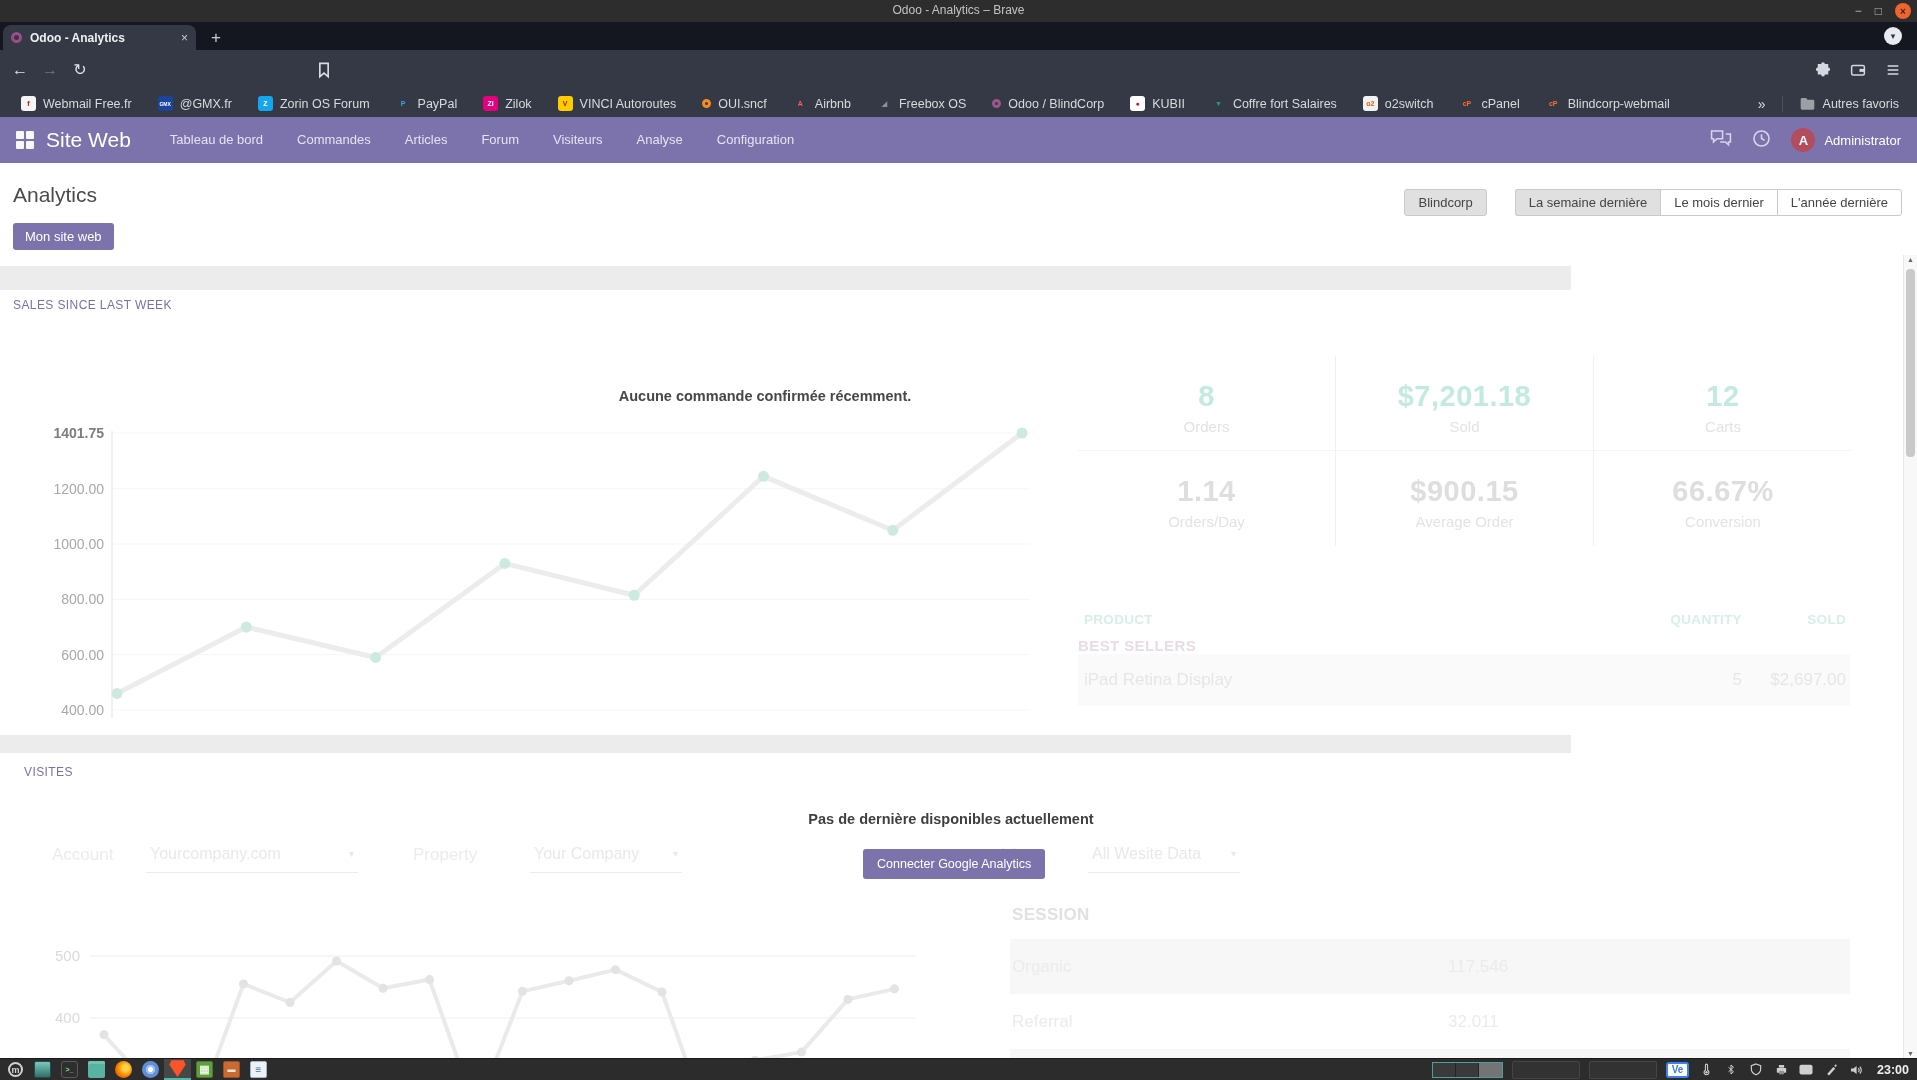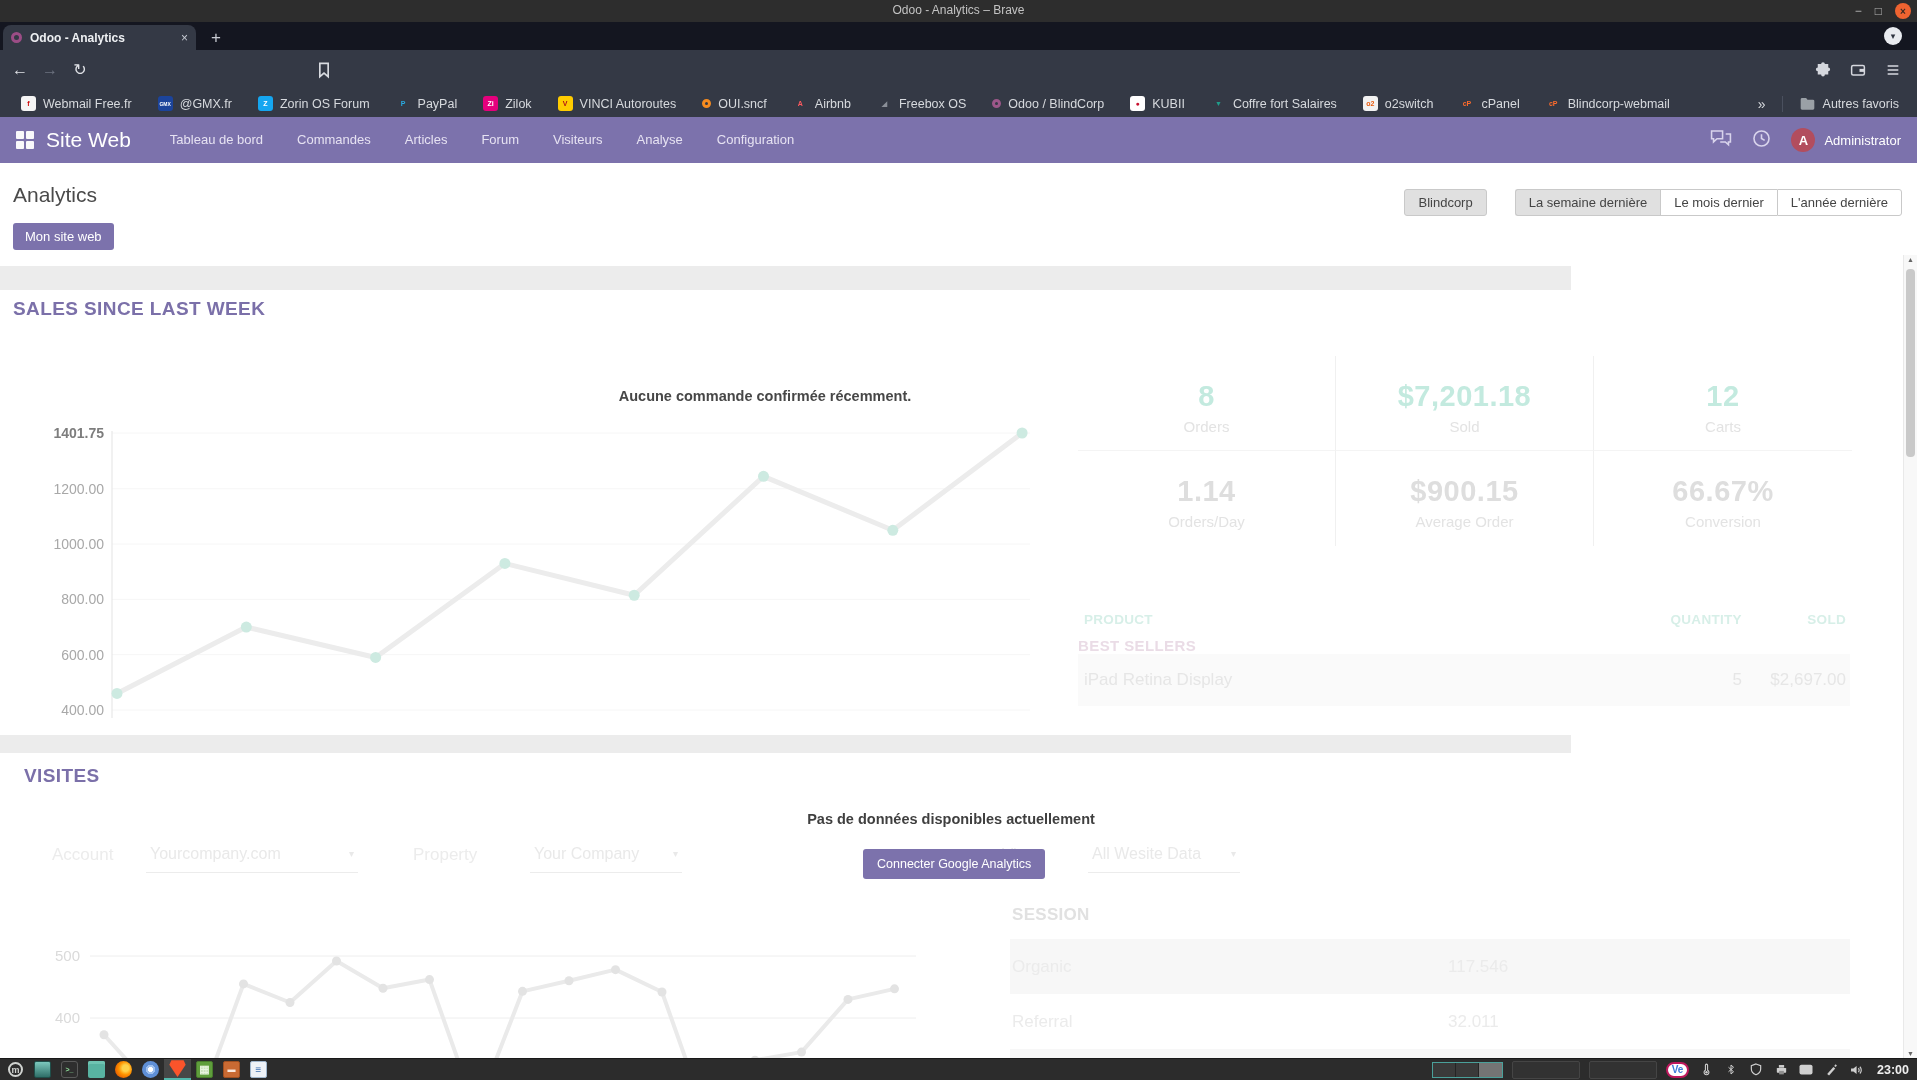--- a/index.html
+++ b/index.html
@@ -83,21 +83,21 @@
     display:flex;align-items:center;}
   #company-btn{background:#e0e0e0;border-radius:3px;margin-right:28px;}
   #range-group{display:flex;}
   #range-group .hbtn{border-right-width:0;}
   #range-group .hbtn:first-child{border-radius:3px 0 0 3px;}
   #range-group .hbtn:last-child{border-right-width:1px;border-radius:0 3px 3px 0;}
   #range-group .hbtn.active{background:#e0e0e0;}
 
   #sales-sec{position:absolute;left:0;top:119px;width:1917px;height:445px;background:#fff;overflow:hidden;}
   #visits-sec{position:absolute;left:0;top:582px;width:1917px;height:313px;background:#fff;overflow:hidden;}
-  .sec-title{position:absolute;font-size:19px;font-weight:bold;color:#7b70a9;letter-spacing:.4px;}
+  .sec-title{position:absolute;font-size:12px;font-weight:normal;color:#7b70a9;letter-spacing:.4px;}
   #sales-title{left:13px;top:8px;}
   #visits-title{left:24px;top:12px;}
   #sales-empty{position:absolute;left:465px;top:98px;width:600px;text-align:center;font-size:14.5px;
     font-weight:bold;color:#474747;}
   #sales-chart{position:absolute;left:42px;top:130px;width:995px;height:300px;}
   #visits-chart{position:absolute;left:40px;top:150px;width:880px;height:163px;}
 
   #stats-grid{position:absolute;left:1078px;top:66px;width:774px;display:grid;
     grid-template-columns:258px 258px 258px;grid-auto-rows:95px;}
   .stat-cell{text-align:center;padding-top:24px;border-right:1px solid #f0f0f0;border-bottom:1px solid #f4f4f4;}
@@ -158,21 +158,21 @@
   #tb-launchers{display:flex;height:100%;margin-left:2px;}
   .tb-slot{width:27px;height:100%;display:flex;align-items:center;justify-content:center;}
   .tb-slot.active{background:#474747;border-bottom:2px solid #52b8ac;}
   .tb-icon{width:17px;height:17px;display:flex;align-items:center;justify-content:center;font-weight:bold;}
   #tb-right{margin-left:auto;display:flex;align-items:center;margin-right:8px;gap:9px;}
   #ws-switcher{display:flex;border:1px solid #4aa09a;height:16px;}
   .ws-cell{width:23px;height:100%;background:#3a3a3a;border-right:1px solid #242424;}
   .ws-cell:last-child{border-right:none;}
   .ws-cell.current{background:#747474;}
   .win-listbtn{width:68px;height:18px;background:#323232;border:1px solid #454545;border-radius:2px;}
-  #ve-box{width:23px;height:16px;background:#fff;border:2px solid #be185d;border-radius:8px;color:#3d7bd9;
+  #ve-box{width:23px;height:16px;background:#fff;border:2px solid #3b82f6;border-radius:3px;color:#3d7bd9;
     font-size:10px;font-weight:bold;display:flex;align-items:center;justify-content:center;line-height:1;}
   .tray-ico{width:16px;height:16px;display:flex;align-items:center;justify-content:center;}
   #tb-clock{font-size:12.5px;font-weight:bold;color:#efefef;margin-left:4px;}
 </style>
 </head>
 <body>
 
 <div id="titlebar">
   <span id="win-title">Odoo - Analytics – Brave</span>
   <div id="win-controls">
@@ -456,21 +456,21 @@
         </div>
         <div class="vfield f1">
           <span class="vlabel">Property</span>
           <span class="vselect"><span class="vcaret">▾</span>Your Company</span>
         </div>
         <div class="vfield f2">
           <span class="vlabel">View</span>
           <span class="vselect"><span class="vcaret">▾</span>All Wesite Data</span>
         </div>
       </div>
-    <div id="visits-empty">Pas de données disponibles actuellement</div>
+    <div id="visits-empty">Pas de dernière disponibles actuellement</div>
     <div id="ga-btn">Connecter Google Analytics</div>
     <div id="visits-chart"><svg width="880" height="163">
           <line x1="50" y1="53" x2="876" y2="53" stroke="#eeeeee" stroke-width="1"></line>
           <text x="40" y="58" text-anchor="end" fill="#dadada" font-size="15" font-weight="normal" font-family="Liberation Sans, sans-serif">500</text>
           <line x1="50" y1="115" x2="876" y2="115" stroke="#eeeeee" stroke-width="1"></line>
           <text x="40" y="120" text-anchor="end" fill="#dadada" font-size="15" font-weight="normal" font-family="Liberation Sans, sans-serif">400</text>
           <polyline points="64,131.74 110.5,183.2 157,208 203.5,80.9 250,99.5 296.5,57.96 343,85.24000000000001 389.5,76.56 436,208 482.5,88.34 529,77.8 575.5,66.64 622,88.96000000000001 668.5,220.4 715,157.16 761.5,149.1 808,96.4 854.5,85.86" fill="none" stroke="#eaeaea" stroke-width="4" stroke-linejoin="round" stroke-linecap="round"></polyline>
           <circle cx="64" cy="131.74" r="4.5" fill="#e3e3e3"></circle>
           <circle cx="110.5" cy="183.2" r="4.5" fill="#e3e3e3"></circle>
           <circle cx="157" cy="208" r="4.5" fill="#e3e3e3"></circle>

